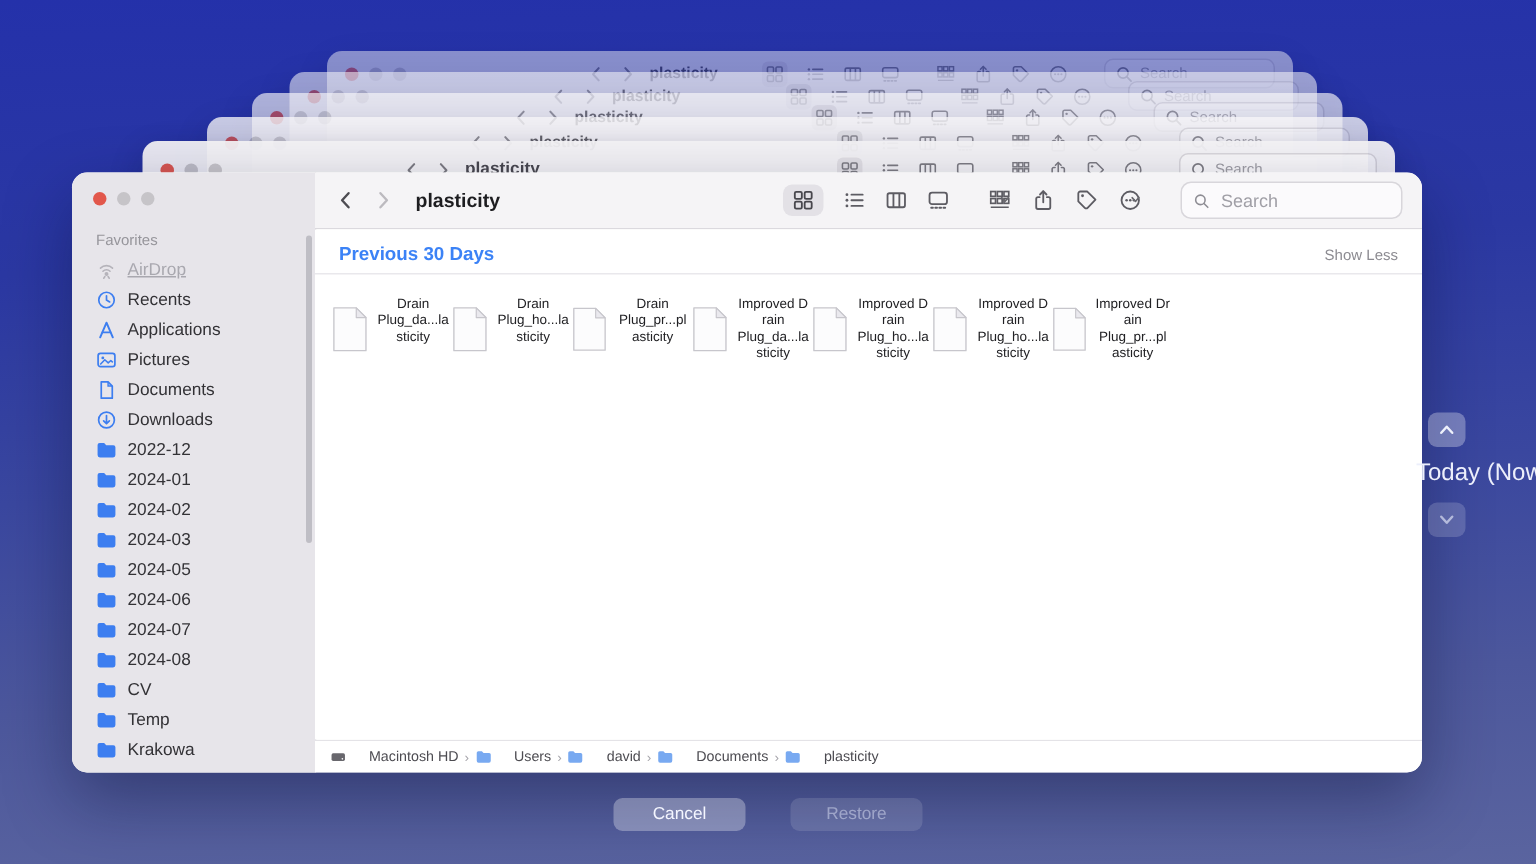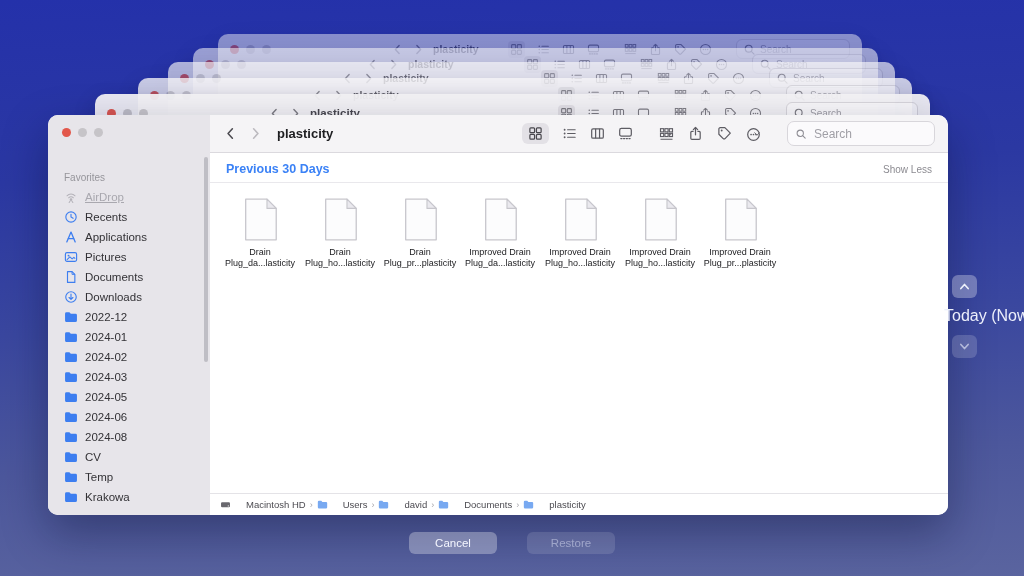--- a/index.html
+++ b/index.html
@@ -38,21 +38,21 @@
     color:#9a99a0;font-size:10px;background:#faf9fb;}
   .bw1 .bg-search{width:118px;height:20px;}
   .bgwin .ic{width:13px;height:13px;color:#76757c;}
   
   .fwin{position:absolute;left:48px;top:115px;width:900px;height:400px;border-radius:10px;
     background:#ffffff;box-shadow:0 18px 45px rgba(8,12,50,.38);}
   .fw-side{position:absolute;left:0;top:0;bottom:0;width:162px;background:#e7e5ea;
     border-right:1px solid #d5d3d8;border-radius:10px 0 0 10px;overflow:hidden;}
   .fw-lights{position:absolute;left:14px;top:13px;}
   .side-scroll{position:absolute;top:38px;left:0;right:0;bottom:0;padding:0 0 0 12px;}
-  .side-label{font-size:10px;color:#96959b;margin:19px 0 4px 4px;}
+  .side-label{font-size:10px;color:#96959b;margin:2px 0 4px 4px;}
   .srow{display:flex;align-items:center;gap:7px;height:20px;padding-left:4px;
     font-size:11.5px;color:#333236;border-radius:5px;}
   .srow .sic{width:14px;height:14px;color:#3d7ef0;flex:0 0 auto;}
   .srow.disabled{color:#a9a8af;text-decoration:underline;}
   .srow.disabled .sic{color:#b5b3ba;}
   .side-scrollbar{position:absolute;right:2px;top:42px;width:4px;height:205px;
     border-radius:2px;background:rgba(90,90,100,.28);}
   .fw-main{position:absolute;left:162px;top:0;right:0;bottom:0;border-radius:0 10px 10px 0;
     display:flex;flex-direction:column;overflow:hidden;}
   .fw-toolbar{height:37px;flex:0 0 auto;background:#f5f4f6;border-bottom:1px solid #dbd9de;
@@ -68,21 +68,21 @@
     border:1px solid #d8d6db;border-radius:7px;background:#fbfafc;padding:0 7px;}
   .searchbox input{border:0;outline:0;background:transparent;width:90px;
     font-size:12px;color:#55545a;font-family:"Liberation Sans",sans-serif;}
   .searchbox input::placeholder{color:#a09fa6;}
   .fw-content{flex:1;background:#fff;position:relative;}
   .sec-head{display:flex;justify-content:space-between;align-items:baseline;
     padding:9px 16px 6px 16px;border-bottom:1px solid #e9e8ec;}
   .sec-title{font-size:12.5px;color:#3b82f6;font-weight:bold;}
   .show-less{font-size:10px;color:#8c8b91;}
   .files{display:flex;padding:14px 8px 0 10px;}
-  .file{width:80px;display:flex;flex-direction:column;align-items:center;gap:5px;}
+  .file{width:80px;display:flex;flex-direction:row;gap:5px;}
   .fic{width:37px;height:45px;}
   .fname{font-size:9px;line-height:11px;color:#222225;text-align:center;word-break:break-all;}
   .fw-path{flex:0 0 auto;height:21px;border-top:1px solid #e4e3e7;display:flex;
     align-items:center;gap:4px;padding:0 10px;font-size:9.5px;color:#4c4b51;
     background:#fff;border-radius:0 0 10px 0;}
   .pitem{display:flex;align-items:center;gap:15px;}
   .pitem .ic{width:11px;height:11px;}
   .psep{color:#a6a5ab;font-size:9px;}
   .disk{color:#68676d;}
   .bluefolder{color:#78a9f1;}
@@ -581,20 +581,26 @@
             <svg class="sic bluefolder">
               <use href="#i-folder"></use>
             </svg>
             <span>2024-05</span>
           </div>
         <div class="srow">
             <svg class="sic bluefolder">
               <use href="#i-folder"></use>
             </svg>
             <span>2024-06</span>
+          </div>
+        <div class="srow">
+            <svg class="sic bluefolder">
+              <use href="#i-folder"></use>
+            </svg>
+            <span>2024-07</span>
           </div>
         <div class="srow">
             <svg class="sic bluefolder">
               <use href="#i-folder"></use>
             </svg>
             <span>2024-08</span>
           </div>
         <div class="srow">
             <svg class="sic bluefolder">
               <use href="#i-folder"></use>

